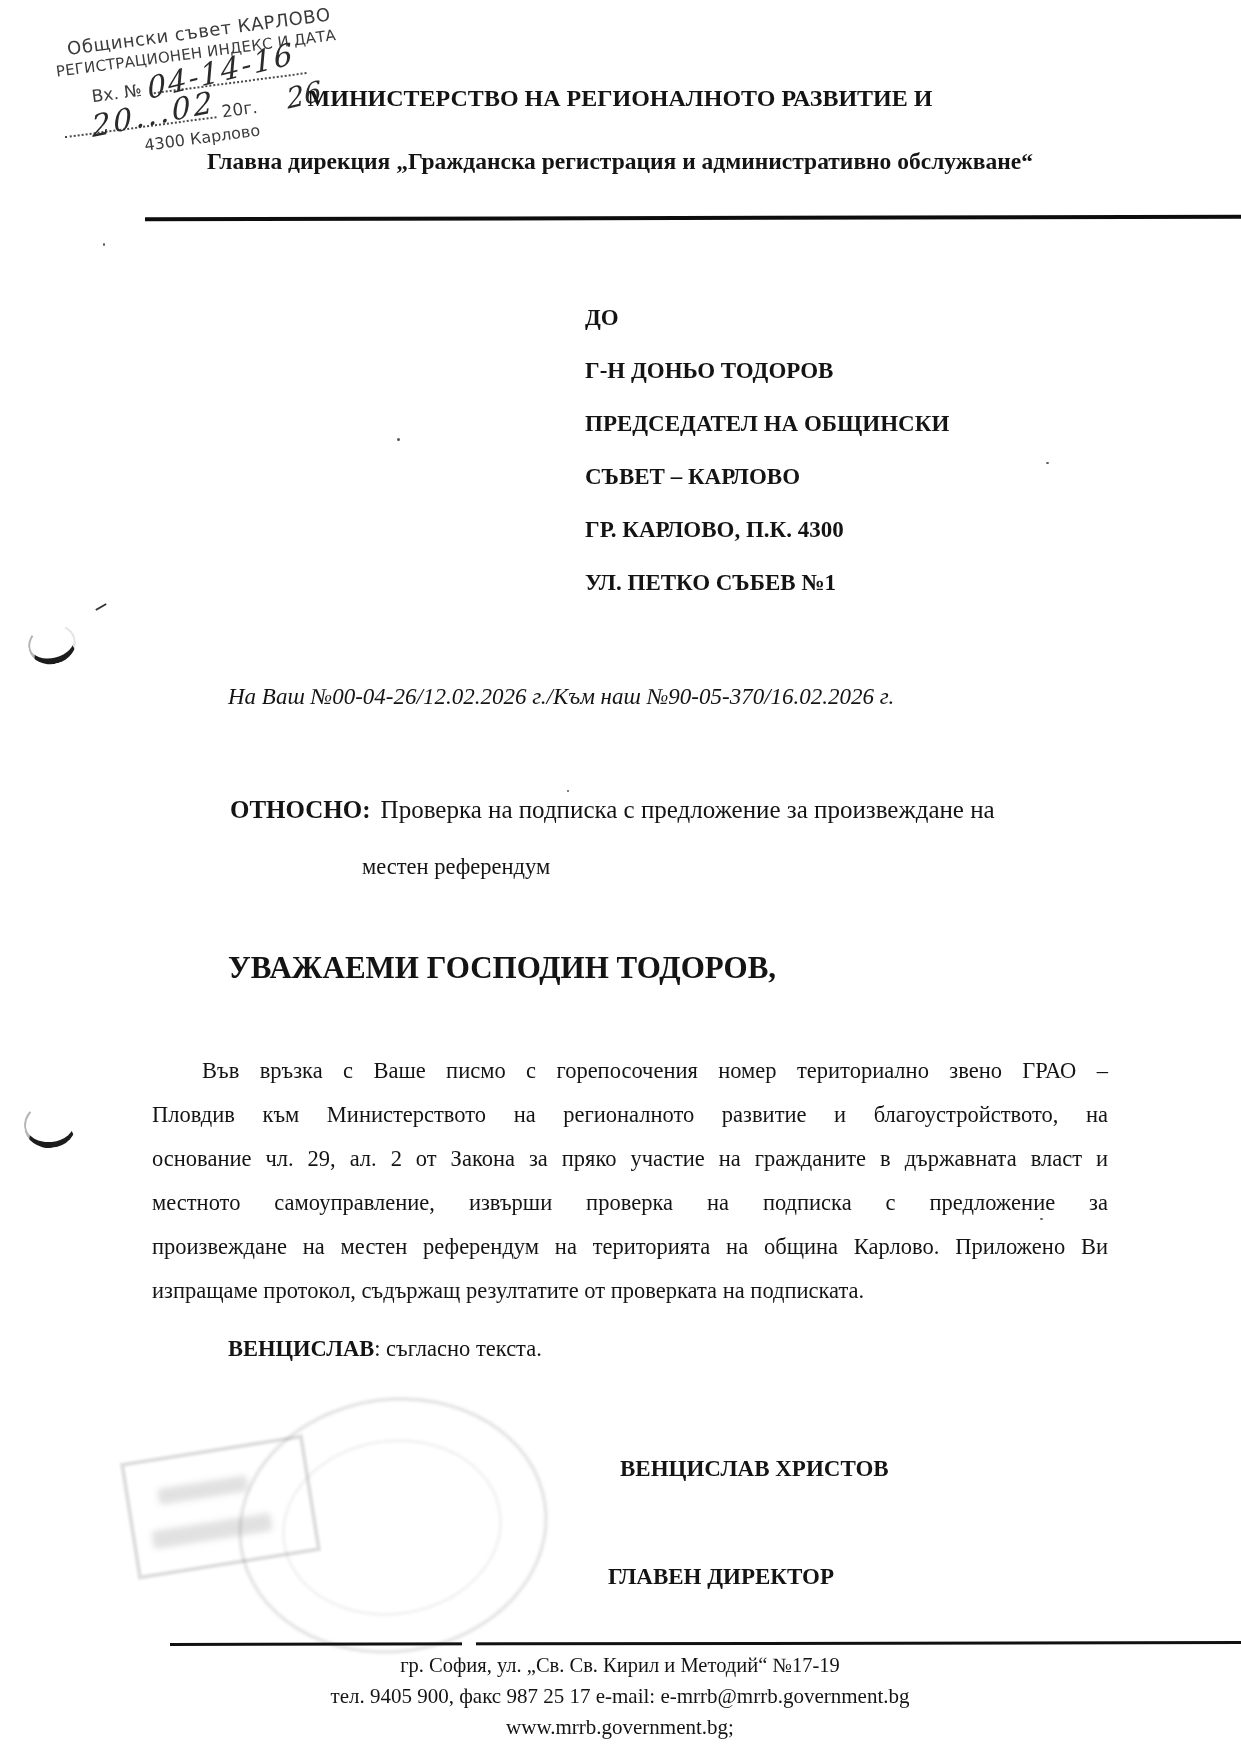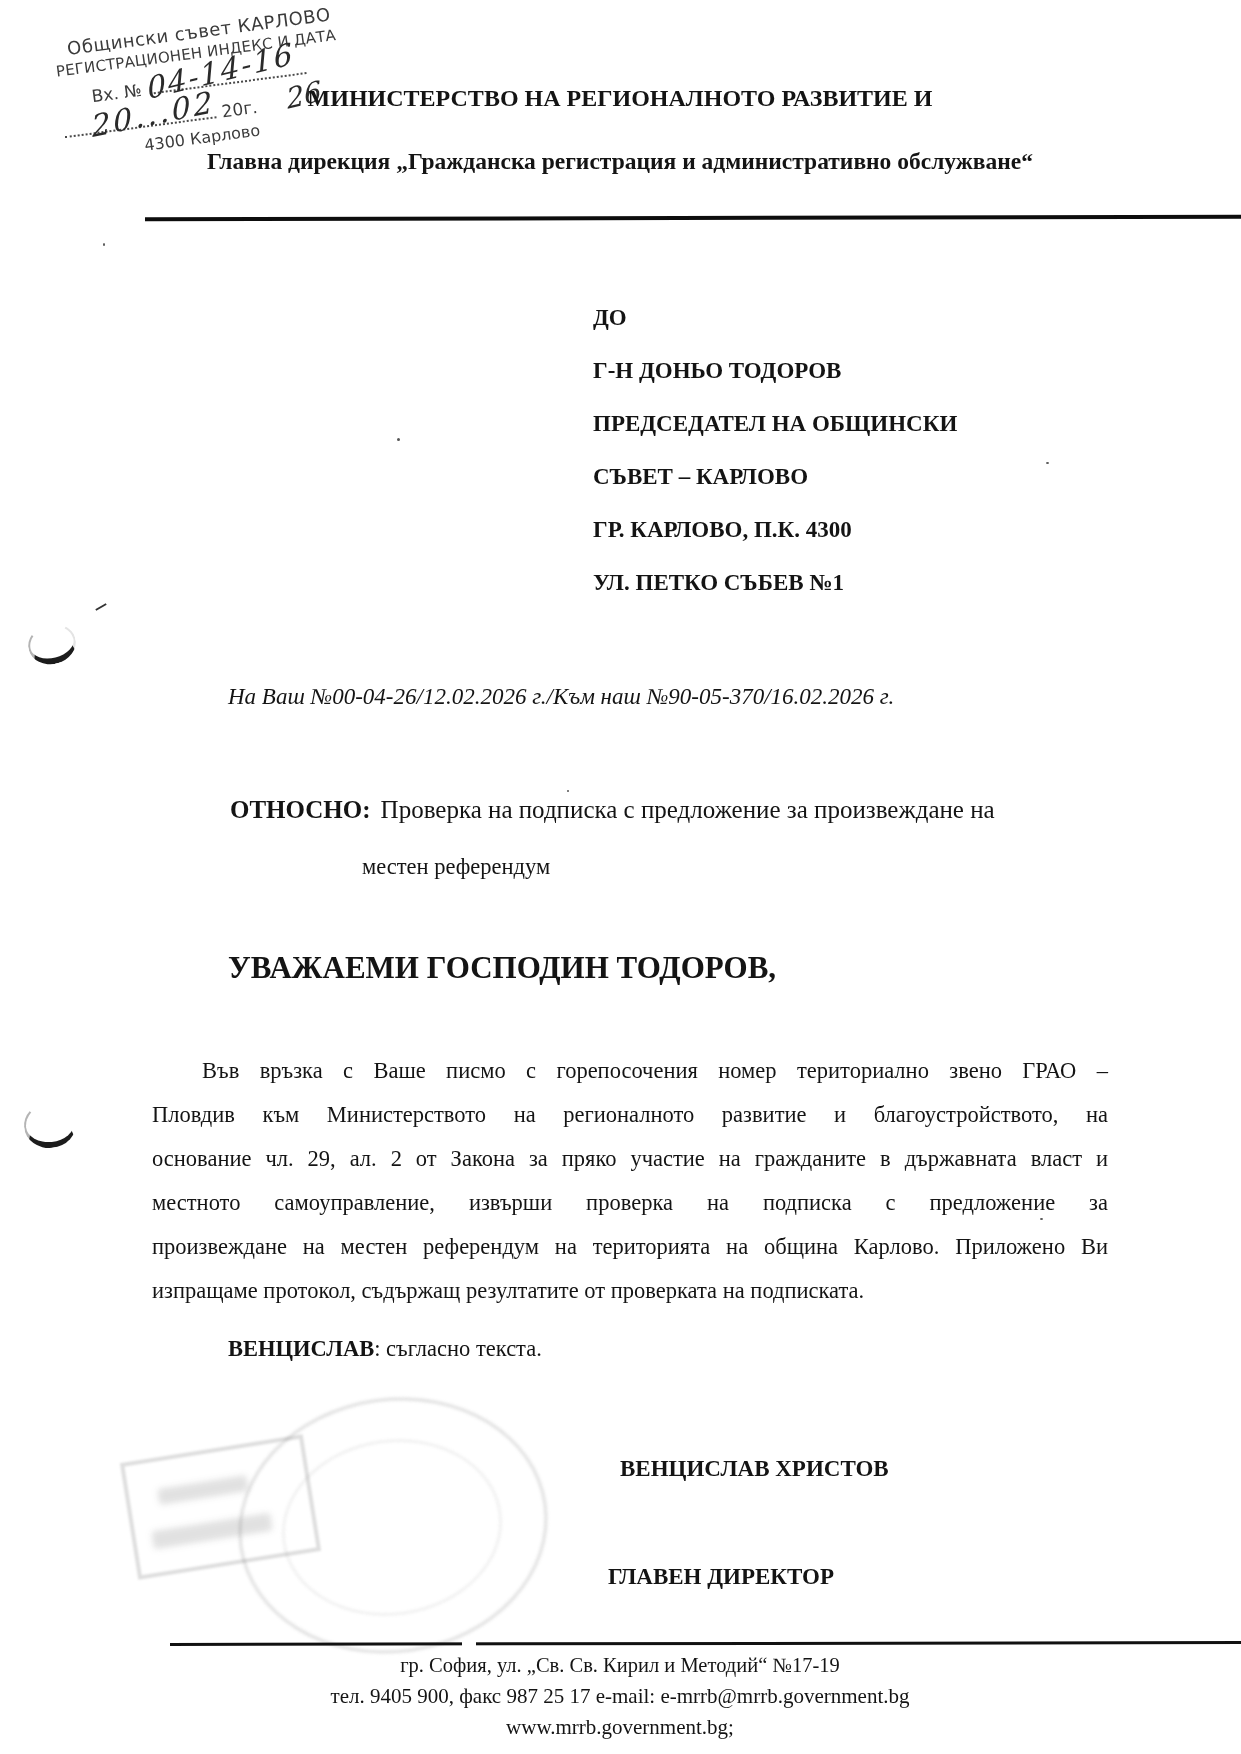--- a/index.html
+++ b/index.html
@@ -55,21 +55,21 @@
   .head-rule {
     position: absolute;
     left: 145px; top: 216px;
     width: 1096px; height: 4px;
     background: #0d0d0d;
     transform: rotate(-0.12deg);
   }
 
   
   .addressee { position: absolute; left: 585px; top: 303px; font-weight: bold; font-size: 23px; }
-  .addressee .a-line { height: 53px; line-height: 30px; white-space: nowrap; margin-left: 8px; }
+  .addressee .a-line { height: 53px; line-height: 30px; white-space: nowrap; }
 
   
   .ref-line { position: absolute; left: 228px; top: 684px; font-style: italic; font-size: 23px; white-space: nowrap; }
 
   
   .subject-1 { position: absolute; left: 230px; top: 796px; font-size: 25px; white-space: nowrap; }
   .subject-1 .lbl { font-weight: bold; margin-right: 10px; }
   .subject-2 { position: absolute; left: 362px; top: 854px; font-size: 22.5px; white-space: nowrap; }
 
   

